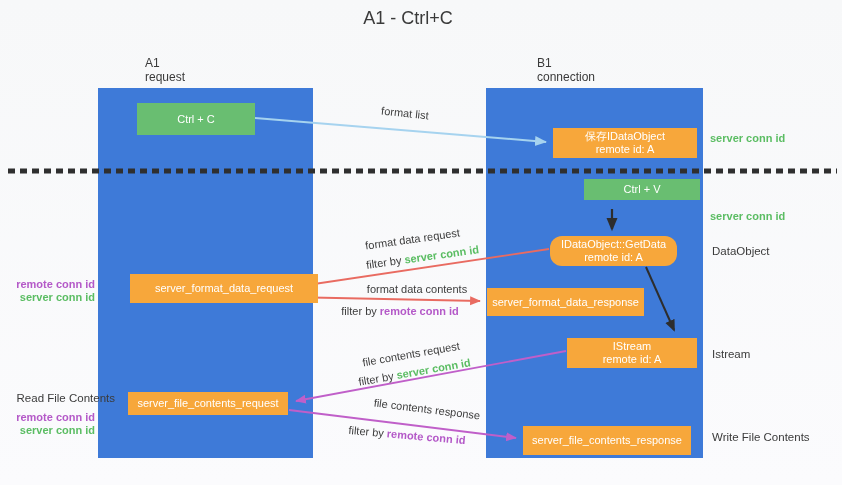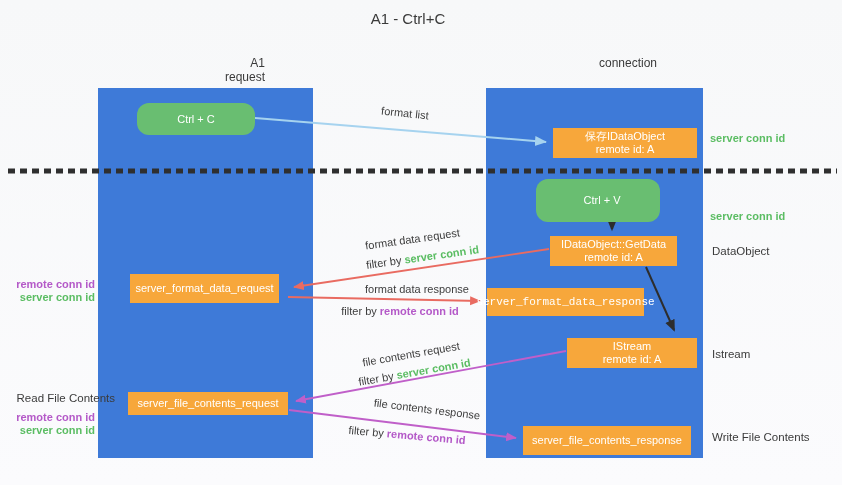--- a/index.html
+++ b/index.html
@@ -1,22 +1,22 @@
 <!DOCTYPE html>
 <html><head>
 <meta charset="utf-8">
 <style>
   html,body{margin:0;padding:0;}
   body{font-family:"Liberation Sans","DejaVu Sans",sans-serif;background:#fff;}
   .canvas{position:relative;width:842px;height:485px;background:linear-gradient(#f7f8f9,#fbfbfd);overflow:hidden;}
   .lane{position:absolute;background:#3e7ad8;}
-  .title{position:absolute;left:308px;top:8px;width:200px;text-align:center;font-size:15px;line-height:21px;color:#3a3a3a;}
-  .lane-header{position:absolute;width:120px;text-align:right;font-size:12px;line-height:14px;color:#3a3a3a;}
+  .title{position:absolute;left:308px;top:8px;width:200px;text-align:center;font-size:18px;line-height:21px;color:#3a3a3a;}
+  .lane-header{position:absolute;width:120px;text-align:left;font-size:12px;line-height:14px;color:#3a3a3a;}
   .node{position:absolute;display:flex;flex-direction:column;align-items:center;justify-content:center;color:#fff;font-size:11px;line-height:13px;text-align:center;white-space:nowrap;z-index:3;}
-  .green-node{background:#69be71;border-radius:12px;}
+  .green-node{background:#69be71;}
   .orange-node{background:#f7a73b;}
   .elabel{position:absolute;font-size:11px;color:#3d3d3d;white-space:nowrap;text-align:center;z-index:4;}
   .side-label{position:absolute;font-size:11.5px;color:#3b3b3b;white-space:nowrap;z-index:4;}
   .left-stack{position:absolute;width:95px;text-align:right;font-size:11px;line-height:13px;font-weight:700;white-space:nowrap;z-index:4;}
   .green-t{color:#5bbd63;font-weight:700;}
   .purple-t{color:#b459c8;font-weight:700;}
   svg.overlay{position:absolute;left:0;top:0;z-index:2;}
 </style>
 </head>
 <body>
@@ -25,20 +25,21 @@
 
   <div class="title">
     <div>A1 - Ctrl+C</div>
   </div>
 
   <div class="lane-header" style="left:145px;top:56px;">
     <div>A1</div>
     <div>request</div>
   </div>
   <div class="lane-header" style="left:537px;top:56px;">
+    <div>B1</div>
     <div>connection</div>
   </div>
 
   <div class="lane" style="left:98px;top:88px;width:215px;height:370px;"></div>
   <div class="lane" style="left:486px;top:88px;width:217px;height:370px;"></div>
 
   <svg class="overlay" width="842" height="485">
     <defs>
       <marker id="mblue" markerWidth="8" markerHeight="8" refX="5.5" refY="2.5" orient="auto">
         <path d="M0,0 L6,2.5 L0,5 Z" fill="#a6d3ef"></path>
@@ -73,34 +74,34 @@
 
   <div class="node green-node" style="left:137px;top:103px;width:118px;height:32px;">
     <div>Ctrl + C</div>
   </div>
 
   <div class="node orange-node" style="left:553px;top:128px;width:144px;height:30px;">
     <div>保存IDataObject</div>
     <div>remote id: A</div>
   </div>
 
-  <div class="node green-node" style="left:536px;top:179px;width:116px;height:43px;padding-left:8px;">
+  <div class="node green-node" style="left:584px;top:179px;width:116px;height:21px;">
     <div>Ctrl + V</div>
   </div>
 
-  <div class="node orange-node" style="left:550px;top:236px;width:127px;height:30px;">
+  <div class="node orange-node" style="left:550px;top:236px;width:127px;height:30px;border-radius:12px;">
     <div>IDataObject::GetData</div>
     <div>remote id: A</div>
   </div>
 
-  <div class="node orange-node" style="left:130px;top:274px;width:149px;height:29px;">
+  <div class="node orange-node" style="left:130px;top:274px;width:188px;height:29px;">
     <div>server_format_data_request</div>
   </div>
 
-  <div class="node orange-node" style="left:487px;top:288px;width:157px;height:28px;font-family:Liberation Mono, monospace;">
+  <div class="node orange-node" style="left:487px;top:288px;width:157px;height:28px;">
     <div>server_format_data_response</div>
   </div>
 
   <div class="node orange-node" style="left:567px;top:338px;width:130px;height:30px;">
     <div>IStream</div>
     <div>remote id: A</div>
   </div>
 
   <div class="node orange-node" style="left:128px;top:392px;width:160px;height:23px;">
     <div>server_file_contents_request</div>
@@ -111,21 +112,21 @@
   </div>
 
   <div class="elabel" style="left:360px;top:107px;width:90px;transform:rotate(6deg);">format list</div>
 
   <div class="elabel" style="left:355px;top:233px;width:115px;transform:rotate(-8deg);">format data request</div>
   <div class="elabel" style="left:360px;top:251px;width:125px;transform:rotate(-8deg);">
     <span>filter by</span>
     <span class="green-t">server conn id</span>
   </div>
 
-  <div class="elabel" style="left:357px;top:283px;width:120px;">format data response</div>
+  <div class="elabel" style="left:357px;top:283px;width:120px;">format data contents</div>
   <div class="elabel" style="left:336px;top:305px;width:128px;">
     <span>filter by</span>
     <span class="purple-t">remote conn id</span>
   </div>
 
   <div class="elabel" style="left:352px;top:348px;width:118px;transform:rotate(-10deg);">file contents request</div>
   <div class="elabel" style="left:352px;top:366px;width:125px;transform:rotate(-10deg);">
     <span>filter by</span>
     <span class="green-t">server conn id</span>
   </div>

